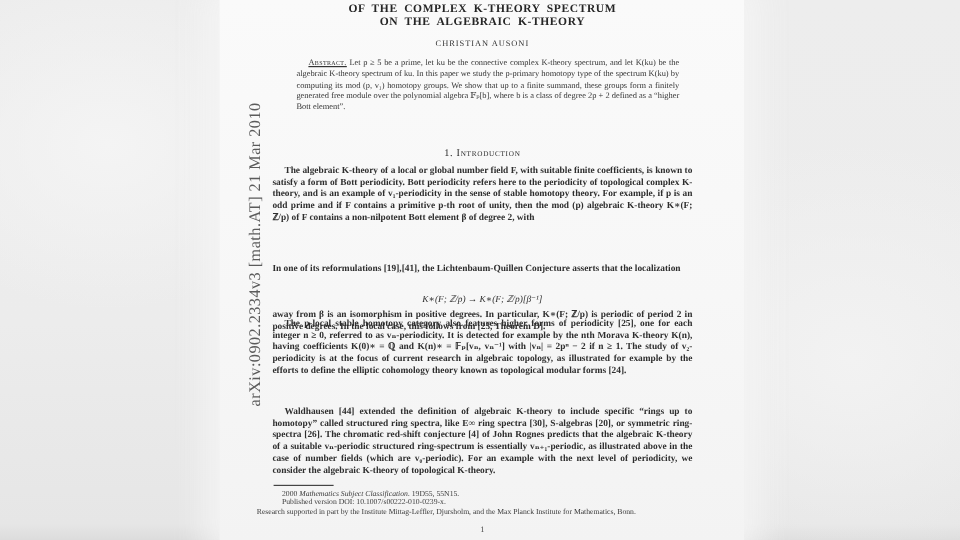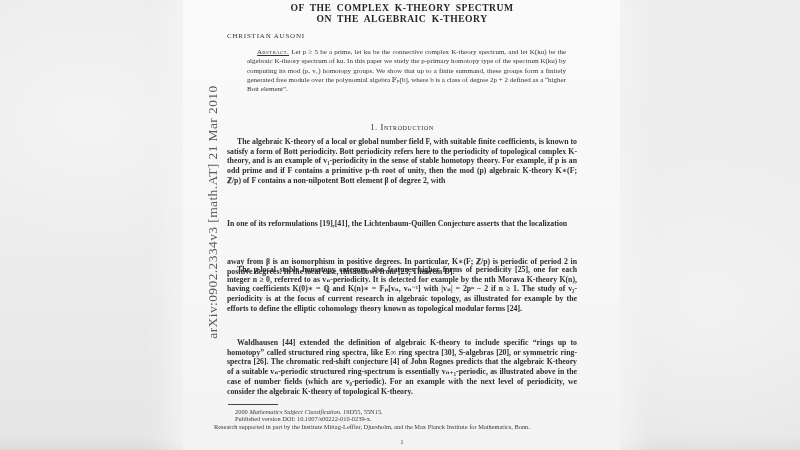--- a/index.html
+++ b/index.html
@@ -23,21 +23,21 @@
     font-size: 13.5px; letter-spacing: 0.4px; color: #5b5b5b;
     text-align: center; white-space: nowrap;
   }
   .title {
     position: absolute; left: 44px; top: 2px; width: 350px;
     text-align: center; font-weight: bold; font-size: 9.6px; line-height: 11px;
     letter-spacing: 0.5px; word-spacing: 2.5px; color: #262626;
   }
   .author {
     position: absolute; left: 44px; top: 32px; width: 350px;
-    font-size: 7px; letter-spacing: 0.8px; color: #333;
+    text-align: center; font-size: 7px; letter-spacing: 0.8px; color: #333;
   }
   .abstract {
     position: absolute; left: 64px; top: 48px; width: 319px;
     font-size: 7px; line-height: 9.3px; text-align: justify; color: #333;
   }
   .abstract .abstract-label { font-variant: small-caps; letter-spacing: 0.3px; text-decoration: underline; }
   .abstract .indent { display: inline-block; width: 10px; }
   .sec-heading {
     position: absolute; left: 44px; top: 122px; width: 350px;
     text-align: center; font-variant: small-caps; font-size: 8.5px;
@@ -87,20 +87,21 @@
 
   <div class="abstract"><span class="indent"></span><span class="abstract-label">Abstract.</span> <span>Let p ≥ 5 be a prime, let ku be the connective complex K-theory spectrum, and let K(ku) be the algebraic K-theory spectrum of ku. In this paper we study the p-primary homotopy type of the spectrum K(ku) by computing its mod (p, v₁) homotopy groups. We show that up to a finite summand, these groups form a finitely generated free module over the polynomial algebra 𝔽ₚ[b], where b is a class of degree 2p + 2 defined as a “higher Bott element”.</span></div>
 
   <div class="sec-heading">1. Introduction</div>
 
   <div class="para indented p1">The algebraic K-theory of a local or global number field F, with suitable finite coefficients, is known to satisfy a form of Bott periodicity. Bott periodicity refers here to the periodicity of topological complex K-theory, and is an example of v₁-periodicity in the sense of stable homotopy theory. For example, if p is an odd prime and if F contains a primitive p-th root of unity, then the mod (p) algebraic K-theory K∗(F; ℤ/p) of F contains a non-nilpotent Bott element β of degree 2, with</div>
 
 
   <div class="para p2">In one of its reformulations [19],[41], the Lichtenbaum-Quillen Conjecture asserts that the localization</div>
 
+  <div class="formula f2">K∗(F; ℤ/p) → K∗(F; ℤ/p)[β⁻¹]</div>
 
   <div class="para p3">away from β is an isomorphism in positive degrees. In particular, K∗(F; ℤ/p) is periodic of period 2 in positive degrees. In the local case, this follows from [23, Theorem D].</div>
 
   <div class="para indented p4">The p-local stable homotopy category also features higher forms of periodicity [25], one for each integer n ≥ 0, referred to as vₙ-periodicity. It is detected for example by the nth Morava K-theory K(n), having coefficients K(0)∗ = ℚ and K(n)∗ = 𝔽ₚ[vₙ, vₙ⁻¹] with |vₙ| = 2pⁿ − 2 if n ≥ 1. The study of v₂-periodicity is at the focus of current research in algebraic topology, as illustrated for example by the efforts to define the elliptic cohomology theory known as topological modular forms [24].</div>
 
   <div class="para indented p5">Waldhausen [44] extended the definition of algebraic K-theory to include specific “rings up to homotopy” called structured ring spectra, like E∞ ring spectra [30], S-algebras [20], or symmetric ring-spectra [26]. The chromatic red-shift conjecture [4] of John Rognes predicts that the algebraic K-theory of a suitable vₙ-periodic structured ring-spectrum is essentially vₙ₊₁-periodic, as illustrated above in the case of number fields (which are v₀-periodic). For an example with the next level of periodicity, we consider the algebraic K-theory of topological K-theory.</div>
 
   <div class="footnotes">
     <div class="fn-rule"></div>
     <p class="fn fn-indent"><span>2000 </span><span class="italic">Mathematics Subject Classification.</span><span> 19D55, 55N15.</span></p>

